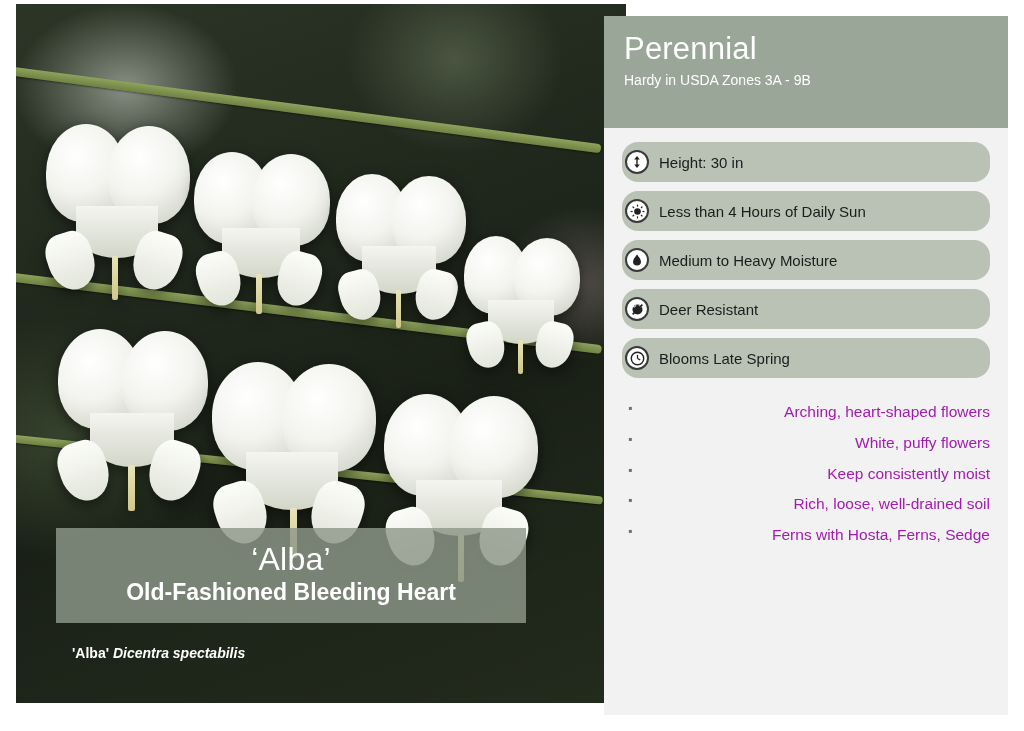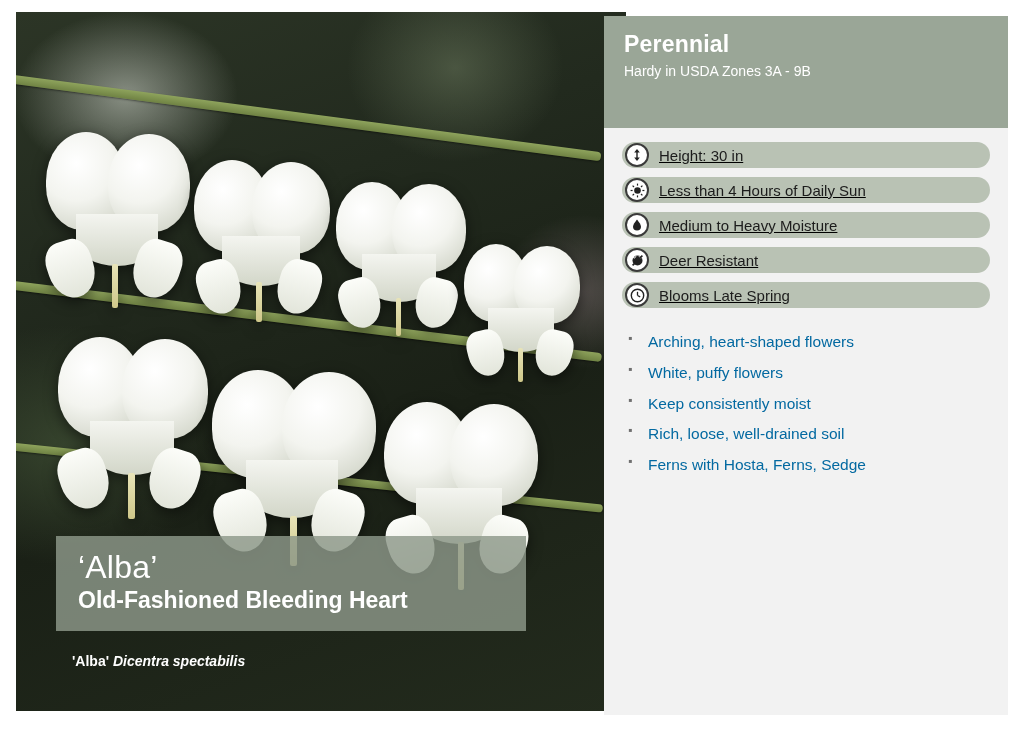--- a/index.html
+++ b/index.html
@@ -19,25 +19,26 @@
     left: 0; top: 0;
     width: 1024px;
     height: 731px;
     background: #ffffff;
   }
 
   
   .photo-panel {
     position: absolute;
     left: 16px;
-    top: 12px;
+    top: 4px;
     width: 610px;
     height: 699px;
     overflow: hidden;
     background: #1d2418;
+    text-align: center;
   }
   .photo-bg {
     position: absolute;
     inset: 0;
     background:
       radial-gradient(ellipse 160px 120px at 18% 12%, rgba(215,220,210,0.55), rgba(215,220,210,0) 70%),
       radial-gradient(ellipse 150px 130px at 72% 8%, rgba(120,135,105,0.45), rgba(120,135,105,0) 72%),
       radial-gradient(ellipse 120px 110px at 93% 40%, rgba(175,150,160,0.35), rgba(175,150,160,0) 70%),
       radial-gradient(ellipse 200px 160px at 8% 62%, rgba(60,75,50,0.8), rgba(60,75,50,0) 75%),
       linear-gradient(160deg, #2c3526 0%, #222a1e 30%, #1a2016 60%, #232b1d 100%);
@@ -123,44 +124,43 @@
     background: #f2f2f2;
   }
   .info-header {
     background: #9aa697;
     padding: 16px 20px 14px 20px;
     box-sizing: border-box;
     height: 112px;
   }
   .plant-type {
     color: #ffffff;
-    font-size: 23px;
-    font-weight: 700;
+    font-size: 31px;
+    font-weight: 400;
     line-height: 1.1;
     letter-spacing: 0.2px;
   }
   .hardiness {
     color: #ffffff;
     font-size: 14px;
     font-weight: normal;
     margin-top: 6px;
   }
 
   .attr-list {
     padding: 14px 18px 4px 18px;
   }
   .attr-row {
     display: flex;
     align-items: center;
     background: #b9c2b4;
     border-radius: 16px;
-    height: 26px;
+    height: 40px;
     margin-bottom: 9px;
     padding-left: 2px;
-    text-decoration: underline;
   }
   .attr-icon {
     width: 24px;
     height: 24px;
     border-radius: 50%;
     background: #ffffff;
     border: 2px solid #3a3a3a;
     box-sizing: border-box;
     display: flex;
     align-items: center;
@@ -176,25 +176,26 @@
     white-space: nowrap;
   }
 
   .bullets {
     padding: 12px 18px 0 22px;
     margin: 0;
     list-style: none;
   }
   .bullets li {
     font-size: 15.5px;
-    color: #0369a1;
+    color: #a21caf;
     margin-bottom: 13px;
     position: relative;
     padding-left: 22px;
     line-height: 1.15;
+    text-align: right;
   }
   .bullets li::before {
     content: "▪";
     position: absolute;
     left: 2px;
     top: -1px;
     color: #6f6f6f;
     font-size: 12px;
   }
 </style>

